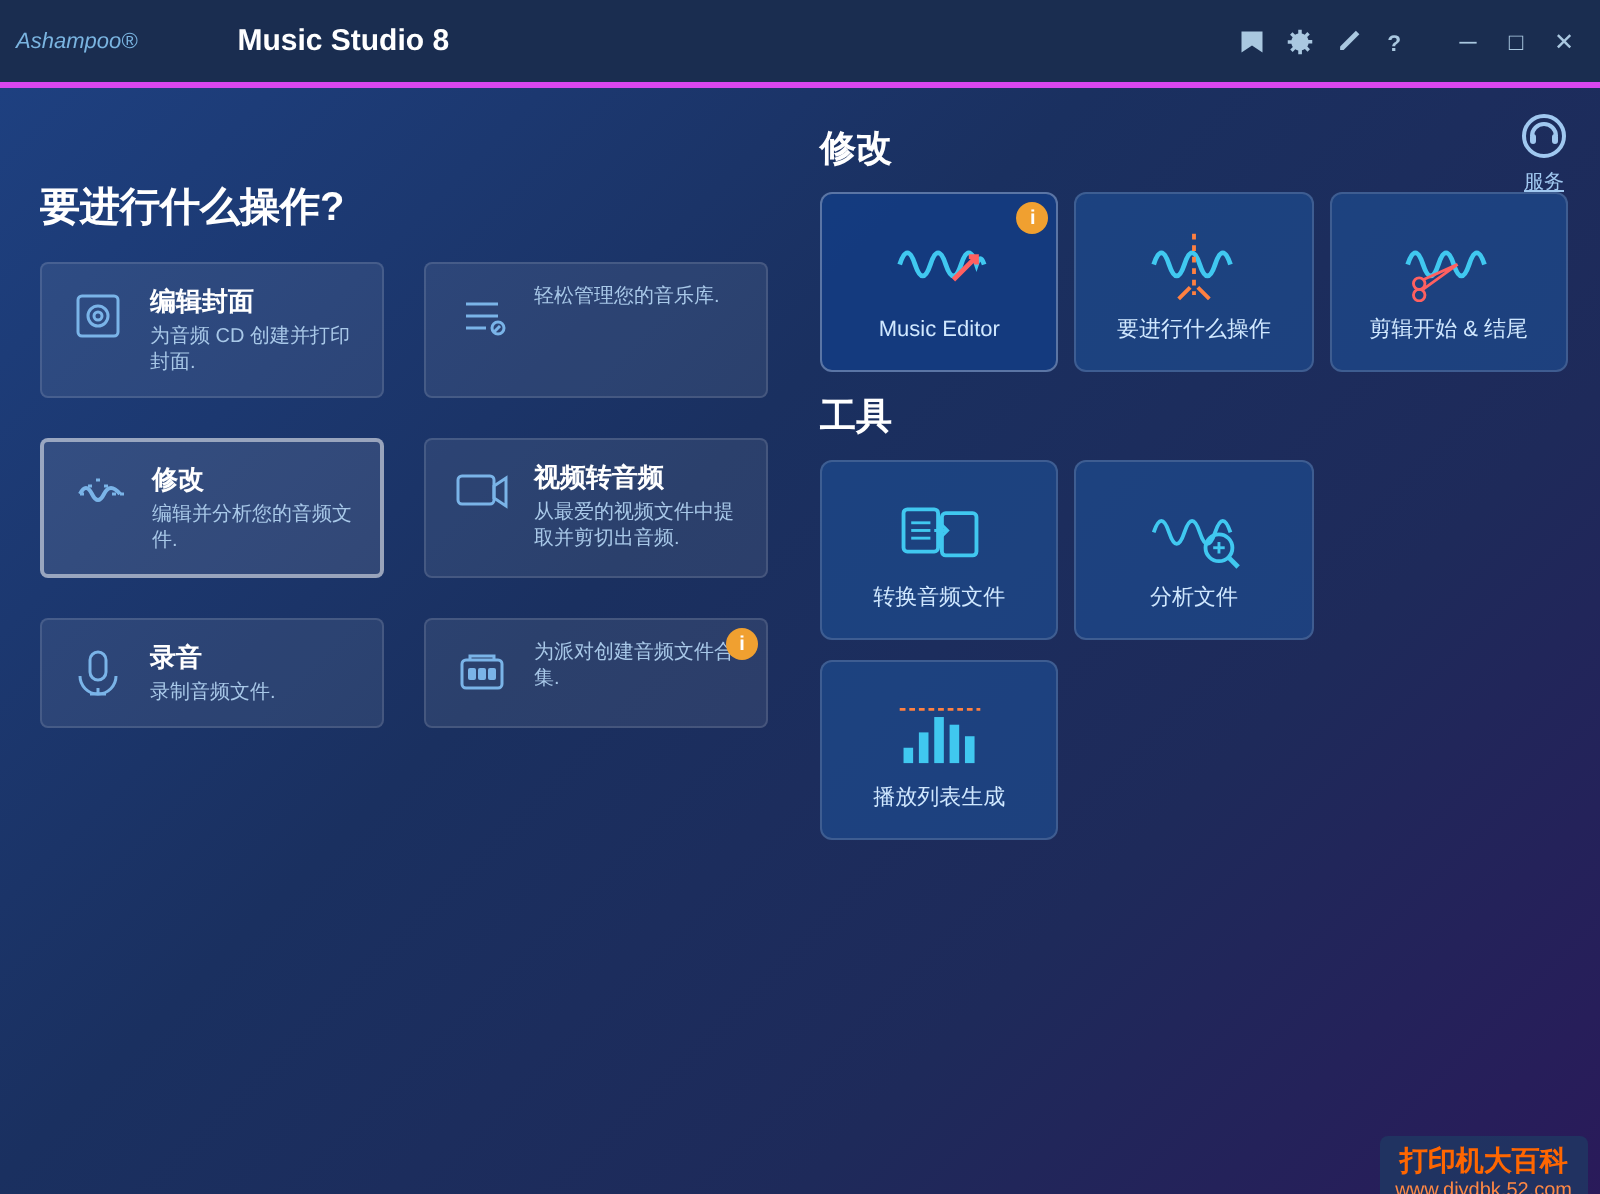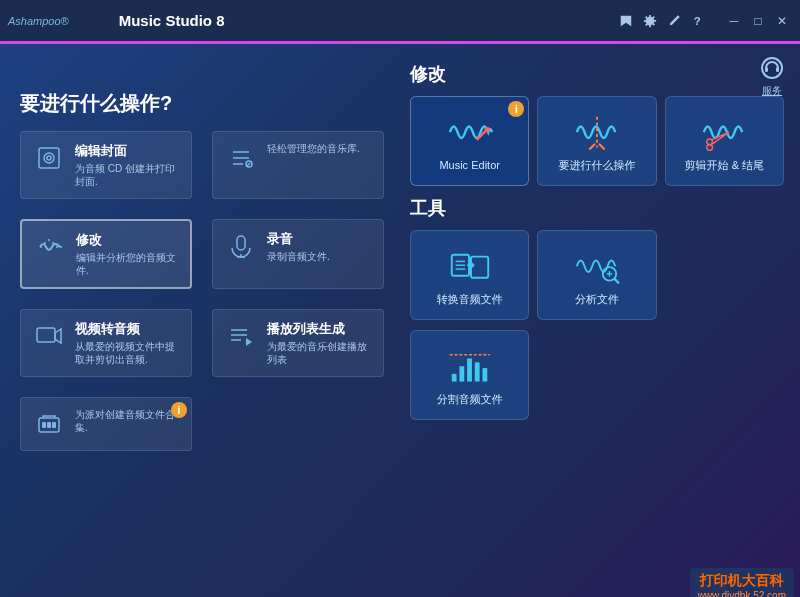--- a/index.html
+++ b/index.html
@@ -362,59 +362,45 @@
         </div>
         <div class="menu-text">
           <div class="menu-title">修改</div>
           <div class="menu-desc">编辑并分析您的音频文件.</div>
         </div>
       </div>
 
       <div class="menu-item">
         <div class="menu-icon">
           <svg viewBox="0 0 28 28" fill="none" stroke="#7ab4e8" stroke-width="1.5">
+            <rect x="2" y="6" width="18" height="14" rx="2"></rect>
+            <path d="M20 11l6-4v14l-6-4V11z"></path>
+          </svg>
+        </div>
+        <div class="menu-text">
+          <div class="menu-title">视频转音频</div>
+          <div class="menu-desc">从最爱的视频文件中提取并剪切出音频.</div>
+        </div>
+      </div>
+
+      <div class="menu-item">
+        <div class="menu-icon">
+          <svg viewBox="0 0 28 28" fill="none" stroke="#7ab4e8" stroke-width="1.5">
             <rect x="10" y="4" width="8" height="14" rx="4"></rect>
             <path d="M5 16a9 9 0 0018 0"></path>
             <line x1="14" y1="25" x2="14" y2="22"></line>
             <line x1="10" y1="25" x2="18" y2="25"></line>
           </svg>
         </div>
         <div class="menu-text">
           <div class="menu-title">录音</div>
           <div class="menu-desc">录制音频文件.</div>
         </div>
       </div>
 
-      <div class="menu-item">
-        <div class="menu-icon">
-          <svg viewBox="0 0 28 28" fill="none" stroke="#7ab4e8" stroke-width="1.5">
-            <rect x="2" y="6" width="18" height="14" rx="2"></rect>
-            <path d="M20 11l6-4v14l-6-4V11z"></path>
-          </svg>
-        </div>
-        <div class="menu-text">
-          <div class="menu-title">视频转音频</div>
-          <div class="menu-desc">从最爱的视频文件中提取并剪切出音频.</div>
-        </div>
-      </div>
-
-      <div class="menu-item">
-        <div class="menu-icon">
-          <svg viewBox="0 0 28 28" fill="none" stroke="#7ab4e8" stroke-width="1.5">
-            <line x1="4" y1="8" x2="20" y2="8"></line>
-            <line x1="4" y1="13" x2="20" y2="13"></line>
-            <line x1="4" y1="18" x2="14" y2="18"></line>
-            <polygon points="19,16 25,20 19,24" fill="#7ab4e8" stroke="none"></polygon>
-          </svg>
-        </div>
-        <div class="menu-text">
-          <div class="menu-title">播放列表生成</div>
-          <div class="menu-desc">为最爱的音乐创建播放列表</div>
-        </div>
-      </div>
 
       <div class="menu-item">
         <div class="info-badge">i</div>
         <div class="menu-icon">
           <svg viewBox="0 0 28 28" fill="none" stroke="#7ab4e8" stroke-width="1.5">
             <rect x="4" y="8" width="20" height="14" rx="2"></rect>
             <path d="M8 8V6h12v2"></path>
             <rect x="7" y="12" width="4" height="6" rx="1" fill="#7ab4e8" stroke="none"></rect>
             <rect x="12" y="12" width="4" height="6" rx="1" fill="#7ab4e8" stroke="none"></rect>
             <rect x="17" y="12" width="4" height="6" rx="1" fill="#7ab4e8" stroke="none"></rect>
@@ -508,21 +494,21 @@
         <div class="tool-icon">
           <svg viewBox="0 0 50 40" fill="none">
             <rect x="6" y="28" width="5" height="8" fill="#40c8f0"></rect>
             <rect x="14" y="20" width="5" height="16" fill="#40c8f0"></rect>
             <rect x="22" y="12" width="5" height="24" fill="#40c8f0"></rect>
             <rect x="30" y="16" width="5" height="20" fill="#40c8f0"></rect>
             <rect x="38" y="22" width="5" height="14" fill="#40c8f0"></rect>
             <line x1="4" y1="8" x2="46" y2="8" stroke="#ff8040" stroke-width="1.5" stroke-dasharray="3,2"></line>
           </svg>
         </div>
-        <div class="tool-label">分割音频文件</div>
+        <div class="tool-label">播放列表生成</div>
       </div>
       <div style="min-height:90px;"></div>
       <div style="min-height:90px;"></div>
     </div>
 
   </div>
 
   <div class="watermark">
     <div class="watermark-text1">打印机大百科</div>
     <div class="watermark-text2">www.djydbk.52.com</div>

